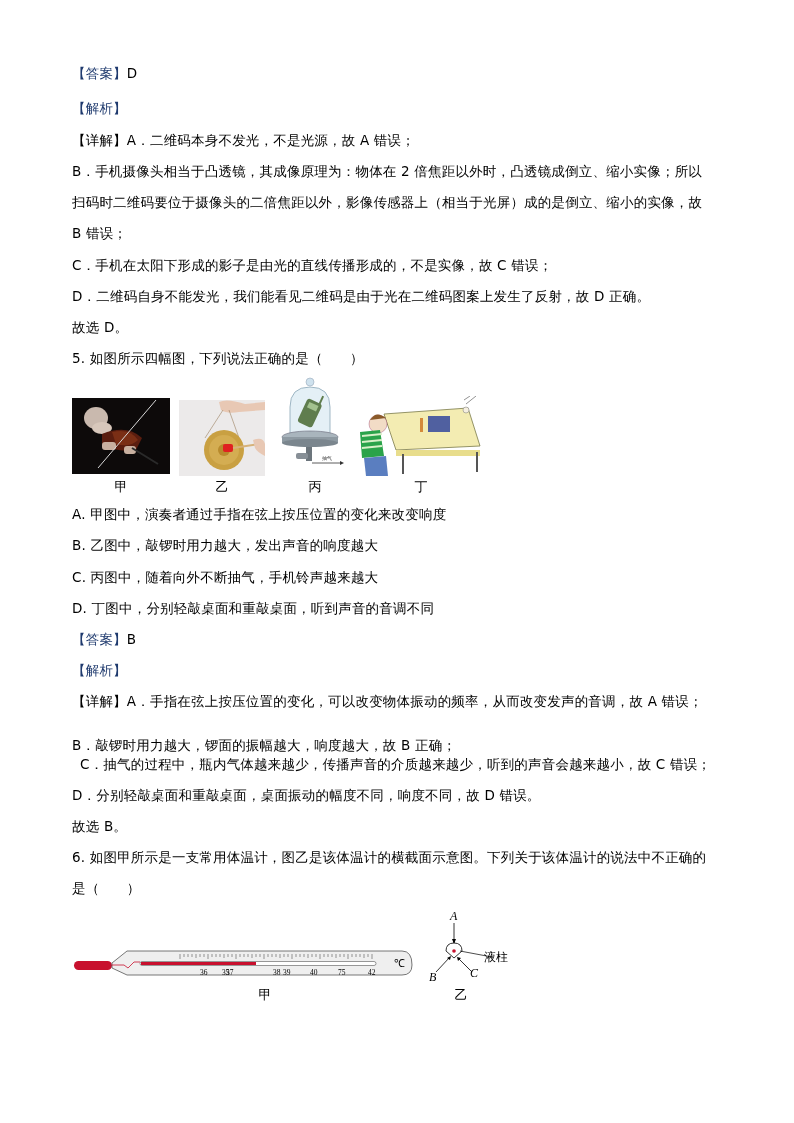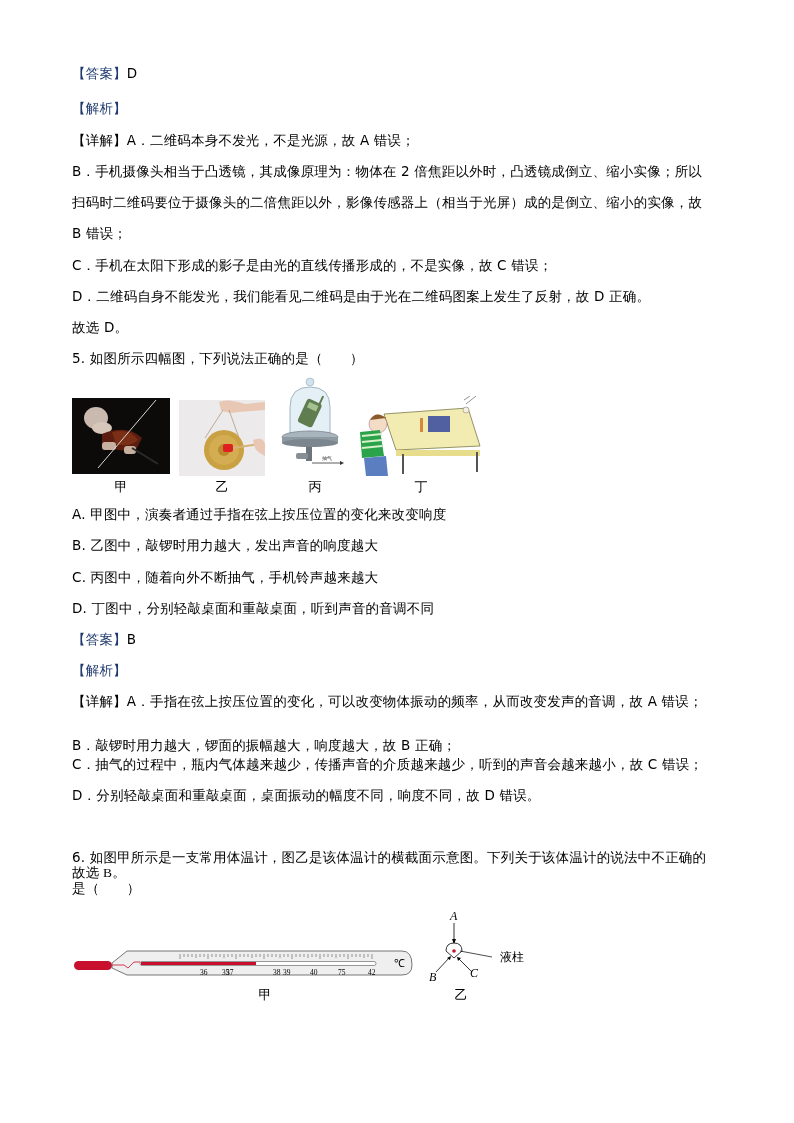--- a/index.html
+++ b/index.html
@@ -111,23 +111,23 @@
 <div class="line" style="top:630px;">
   <span class="tag-blue">【答案】</span><span>B</span>
 </div>
 <div class="line" style="top:661px;">
   <span class="tag-blue">【解析】</span>
 </div>
 <div class="line" style="top:692px;">
   <span class="tag-black">【详解】</span><span>A．手指在弦上按压位置的变化，可以改变物体振动的频率，从而改变发声的音调，故 A 错误；</span>
 </div>
 <div class="line" style="top:724px;margin-top:12px;">B．敲锣时用力越大，锣面的振幅越大，响度越大，故 B 正确；</div>
-<div class="line" style="top:755px;">C．抽气的过程中，瓶内气体越来越少，传播声音的介质越来越少，听到的声音会越来越小，故 C 错误；</div>
+<div class="line" style="top:755px;margin-left:8px;">C．抽气的过程中，瓶内气体越来越少，传播声音的介质越来越少，听到的声音会越来越小，故 C 错误；</div>
 <div class="line" style="top:786px;">D．分别轻敲桌面和重敲桌面，桌面振动的幅度不同，响度不同，故 D 错误。</div>
-<div class="line" style="top:864px;font-family:Liberation Serif, serif;">故选 B。</div>
+<div class="line" style="top:817px;">故选 B。</div>
 
 <div class="line" style="top:848px;">6. 如图甲所示是一支常用体温计，图乙是该体温计的横截面示意图。下列关于该体温计的说法中不正确的</div>
 <div class="line" style="top:879px;">是（　　）</div>
 
 <div class="fig" style="left:72px; top:950px; width:345px; height:30px;">
   <svg width="345" height="30" viewBox="0 0 345 30">
     <rect x="2" y="11" width="38" height="9" rx="4.5" fill="#c8102e"></rect>
     <path d="M40 13 L55 1 L330 1 Q340 1 340 15 Q340 25 330 25 L55 25 L40 18 Z" fill="#efefef" stroke="#555" stroke-width="0.8"></path>
     <path d="M40 15 L52 15 L56 18 L62 12 L68 12" fill="none" stroke="#c8102e" stroke-width="0.8"></path>
     <rect x="68" y="11.5" width="236" height="4" rx="2" fill="#ffffff" stroke="#555" stroke-width="0.6"></rect>
@@ -207,14 +207,14 @@
     <line x1="40" y1="46" x2="72" y2="52" stroke="#000" stroke-width="0.7"></line>
     <line x1="16" y1="67" x2="30" y2="52" stroke="#000" stroke-width="0.8"></line>
     <polygon points="27,53 31,51 30,55" fill="#000"></polygon>
     <line x1="52" y1="67" x2="38" y2="53" stroke="#000" stroke-width="0.8"></line>
     <polygon points="38,56 37,52 41,53" fill="#000"></polygon>
   </svg>
 </div>
 <div style="position:absolute; left:450px; top:909px; font-family:'Liberation Serif', serif; font-style:italic; font-size:12px;">A</div>
 <div style="position:absolute; left:429px; top:970px; font-family:'Liberation Serif', serif; font-style:italic; font-size:12px;">B</div>
 <div style="position:absolute; left:470px; top:966px; font-family:'Liberation Serif', serif; font-style:italic; font-size:12px;">C</div>
-<div style="position:absolute; left:484px; top:949px; font-size:12px;margin-left:16px;">液柱</div>
+<div style="position:absolute; left:484px; top:949px; font-size:12px;">液柱</div>
 <div class="cap" style="left:446px; top:986px; width:30px;">乙</div>
 
 </body></html>

